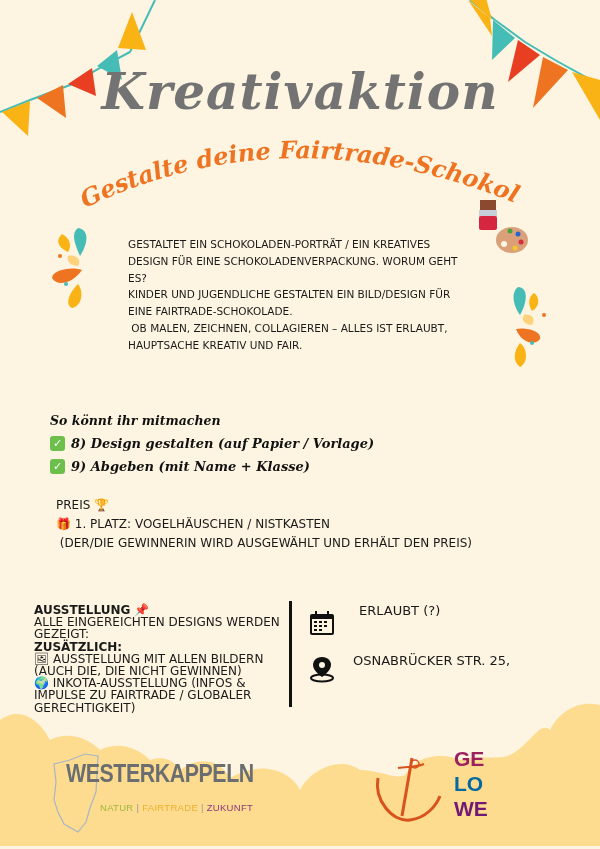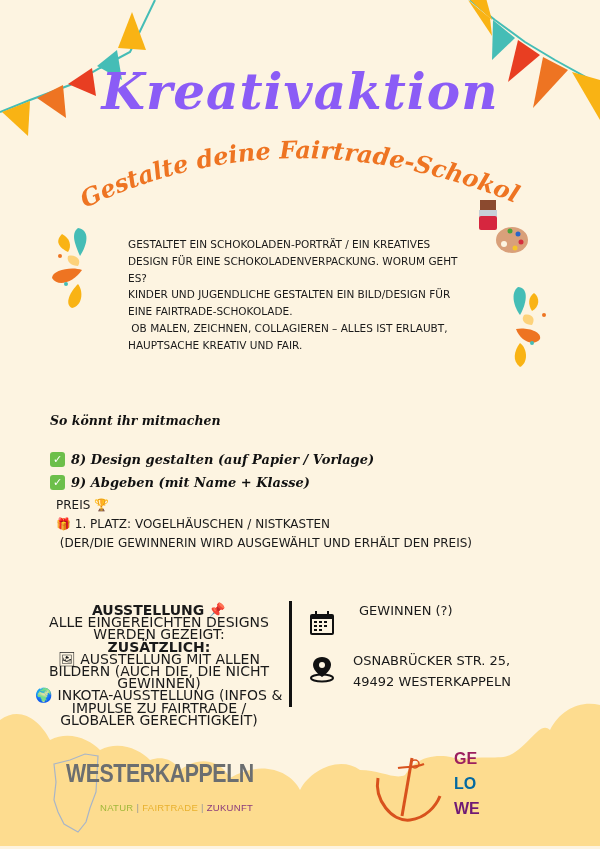--- a/index.html
+++ b/index.html
@@ -1,37 +1,37 @@
 <!DOCTYPE html>
 <html><head>
 <meta charset="utf-8">
 <style>
   html,body{margin:0;padding:0;}
   body{width:600px;height:849px;background:#fdf4e1;position:relative;overflow:hidden;font-family:"DejaVu Sans",sans-serif;color:#1a1a1a;}
   .abs{position:absolute;}
-  .title{left:0;width:600px;top:62px;text-align:center;font-family:"DejaVu Serif",serif;font-style:italic;font-weight:bold;font-size:50px;color:#8b5cf6;letter-spacing:1px;}
+  .title{left:0;width:600px;top:62px;text-align:center;font-family:"DejaVu Serif",serif;font-style:italic;font-weight:bold;font-size:50px;color:#737373;letter-spacing:1px;}
   .subtitle-svg{left:0;top:120px;}
   .body-text{left:128px;top:236px;width:345px;font-size:10.5px;line-height:16.8px;text-transform:uppercase;}
   .body-text p{margin:0;}
   .steps{left:50px;top:413px;font-family:"DejaVu Serif",serif;font-style:italic;font-weight:bold;color:#111;}
-  .steps .h{font-size:12.5px;margin-bottom:20px;}
+  .steps .h{font-size:12.5px;margin-bottom:4px;}
   .steps .s{font-size:13px;line-height:23px;display:flex;align-items:center;}
   .check{display:inline-block;width:15px;height:15px;background:#6cbf4a;border-radius:3px;color:#fff;font-style:normal;font-size:11px;line-height:15px;text-align:center;margin-right:6px;font-family:"DejaVu Sans",sans-serif;}
   .prize{left:56px;top:496px;font-size:12px;line-height:19px;}
   .prize div{white-space:nowrap;}
-  .expo{left:34px;top:604px;width:250px;font-size:14px;line-height:12.2px;text-align:center;}
+  .expo{left:34px;top:604px;width:250px;font-size:12px;line-height:12.2px;}
   .expo b{font-weight:bold;}
   .divider{left:289px;top:601px;width:3px;height:106px;background:#111;}
   .info{left:309px;top:600px;width:290px;}
   .info .row{display:flex;align-items:flex-start;}
   .info .txt{font-size:13px;line-height:21px;}
   .cloud-band{left:0;top:700px;width:600px;height:149px;}
   .wk{left:66px;top:758px;font-family:"Liberation Sans",sans-serif;font-weight:bold;color:#6b6e70;font-size:26px;letter-spacing:-0.5px;transform:scaleX(0.82);transform-origin:left;}
   .wk-tag{left:100px;top:802px;font-family:"Liberation Sans",sans-serif;font-size:9.5px;letter-spacing:0.3px;}
-  .gelowe{left:454px;top:746px;font-family:"Liberation Sans",sans-serif;font-weight:bold;font-size:16px;line-height:25px;}
+  .gelowe{left:454px;top:746px;font-family:"Liberation Sans",sans-serif;font-weight:bold;font-size:21px;line-height:25px;}
 </style>
 </head>
 <body>
 
 <svg class="abs" style="left:0;top:0" width="170" height="160">
   <path d="M0,112 L30,100 L70,85 L100,68 L130,52 L155,0" stroke="#45bdb6" stroke-width="2" fill="none"></path>
   <polygon points="2,112 30,101 28,136" fill="#f9b314"></polygon>
   <polygon points="37,98 63,85 66,118" fill="#ee7422"></polygon>
   <polygon points="68,84 92,68 96,96" fill="#e83e22"></polygon>
   <polygon points="97,66 117,50 122,80" fill="#45bdb6"></polygon>
@@ -136,31 +136,30 @@
           <rect x="5" y="11" width="3" height="2"></rect>
           <rect x="10" y="11" width="3" height="2"></rect>
           <rect x="15" y="11" width="3" height="2"></rect>
           <rect x="5" y="15" width="3" height="2"></rect>
           <rect x="10" y="15" width="3" height="2"></rect>
           <rect x="15" y="15" width="3" height="2"></rect>
           <rect x="5" y="19" width="3" height="2"></rect>
           <rect x="10" y="19" width="3" height="2"></rect>
         </g>
     </svg>
-    <span class="txt" style="margin-left:0">GEWINNEN (?)</span>
+    <span class="txt" style="margin-left:0">ERLAUBT (?)</span>
   </div>
   <div class="row" style="margin-top:14px">
     <svg width="26" height="28" style="margin-top:5px;margin-right:18px">
       <path d="M13,2 C7,2 4,6 4,10 C4,16 13,22 13,22 C13,22 22,16 22,10 C22,6 19,2 13,2Z" fill="#111"></path>
       <circle cx="13" cy="10" r="3" fill="#fdf4e1"></circle>
       <ellipse cx="13" cy="23" rx="11" ry="3.5" fill="none" stroke="#111" stroke-width="2"></ellipse>
     </svg>
     <div class="txt">
       <div>OSNABRÜCKER STR. 25,</div>
-      <div>49492 WESTERKAPPELN</div>
     </div>
   </div>
 </div>
 
 <svg class="abs cloud-band" width="600" height="149">
   <path d="M0,20 C20,5 40,20 50,40 C70,30 90,40 100,50 C120,40 140,50 150,60 C165,55 175,62 180,70 C200,55 220,60 230,78 C260,60 290,70 300,90 C310,70 340,55 360,70 C380,70 395,80 405,75 C420,50 450,55 460,60 C480,55 500,60 510,55 C530,45 540,20 550,30 C560,10 580,0 600,5 L600,148 L0,148Z" fill="#fddc8f"></path>
   <rect x="0" y="146" width="600" height="3" fill="#fdf4e1"></rect>
 </svg>
 
 <svg class="abs" style="left:50px;top:752px" width="50" height="90">

